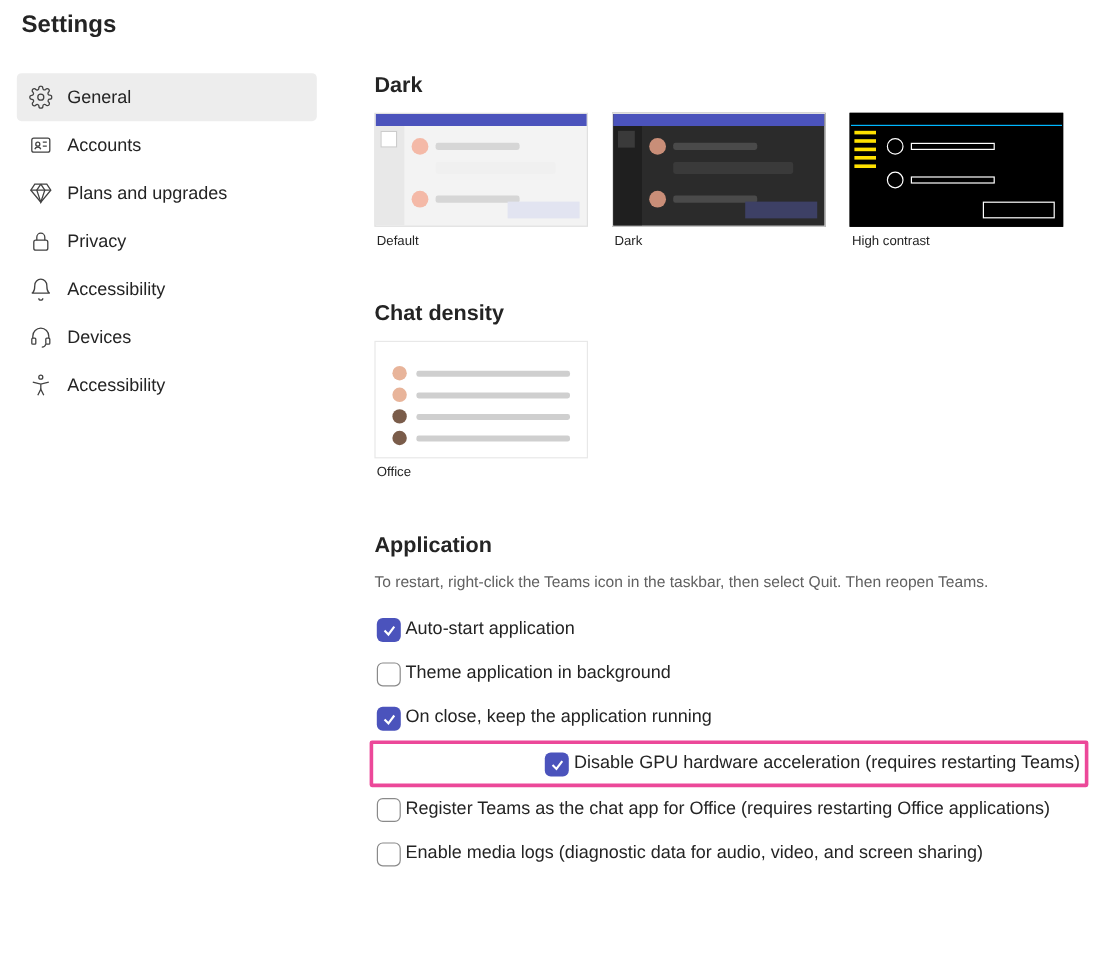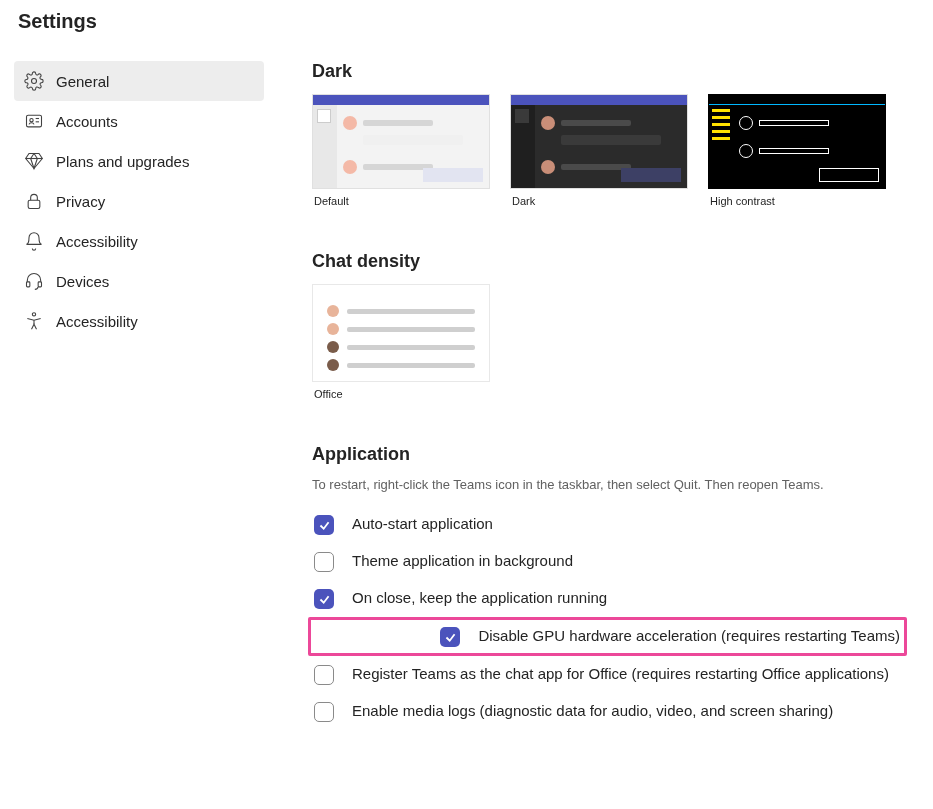--- a/index.html
+++ b/index.html
@@ -79,21 +79,21 @@
   .dl.short{width:60%;}
   .dav{width:12px;height:12px;border-radius:50%;background:#e8b49a;display:inline-block;vertical-align:top;margin-right:8px;}
   .dens .cluster{display:flex;margin-bottom:8px;}
   .dens .cluster .txt{flex:1;}
   .dens .reply{width:70px;height:12px;background:#eceaf1;margin-left:auto;margin-top:4px;}
   .dens.compact .crow{display:flex;align-items:center;margin:6px 0;}
   .dens.compact .dl{flex:1;margin:0;}
 
   .section-space { height: 32px; }
   .helper { font-size: 13px; color:#616161; margin:6px 0 14px; }
-  .chk-row { display:flex; align-items:flex-start; gap:18px; padding:8px 2px; font-size:15px; }
+  .chk-row { display:flex; align-items:flex-start; gap:4px; padding:8px 2px; font-size:15px; }
   .chk-row.highlight { border:3px solid #ec4899; border-radius:2px; padding:6px 4px; margin:0 -4px;justify-content:flex-end;}
   .cbox {
     width:20px;height:20px;border-radius:5px;flex-shrink:0;
     display:flex;align-items:center;justify-content:center;
     cursor:pointer; margin-top:1px;
   }
   .cbox.on{background:#4b53bc;}
   .cbox.off{border:1.5px solid #8a8a8a;background:#fff;}
   .cbox svg{width:13px;height:13px;stroke:#fff;stroke-width:2.2;fill:none;}
   .chk-label{line-height:1.35;}

